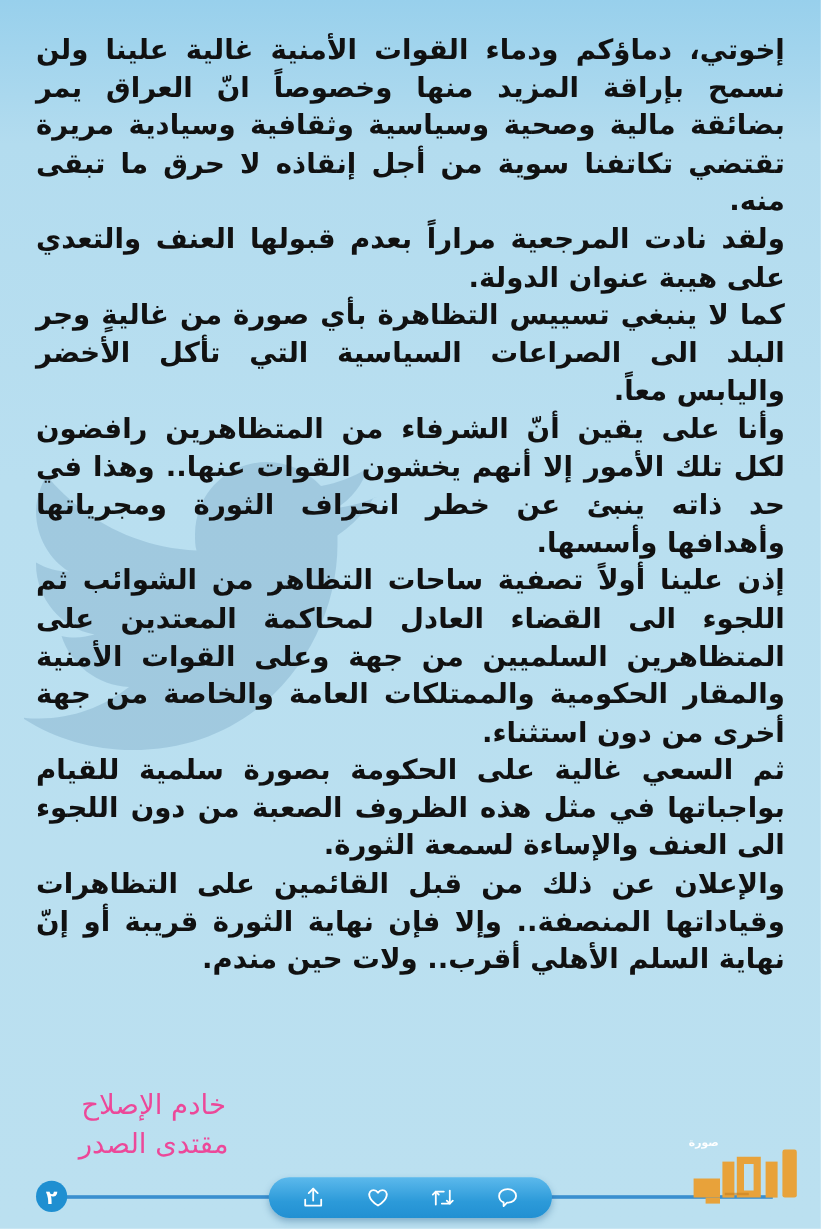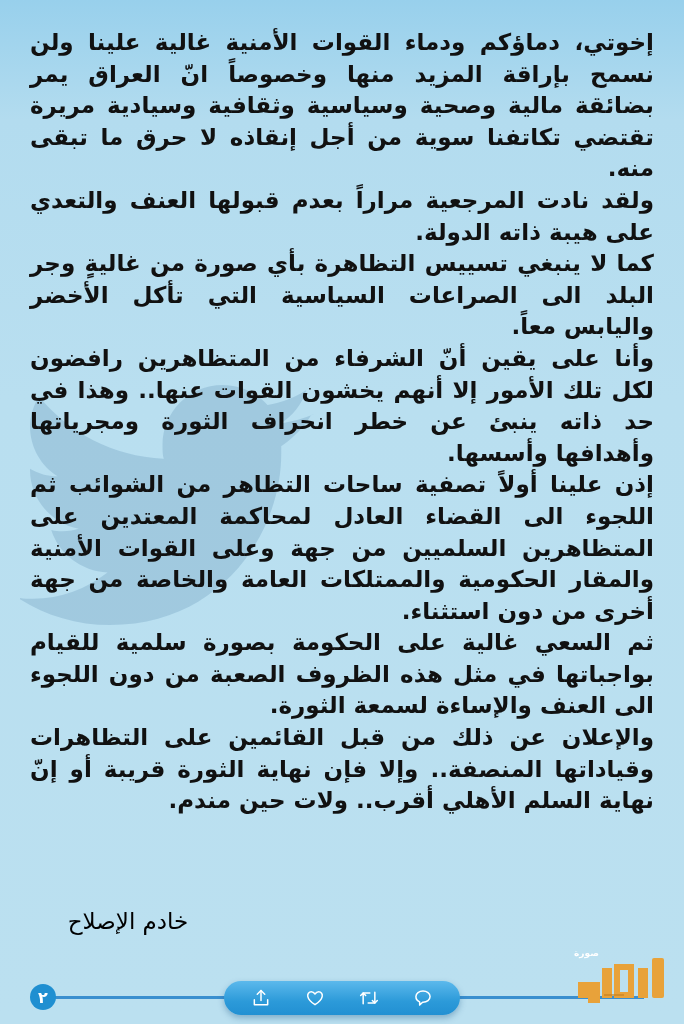--- a/index.html
+++ b/index.html
@@ -39,21 +39,21 @@
     .post p {
       margin: 0;
     }
     .signature {
       position: absolute;
       left: 48px;
       top: 905px;
       width: 160px;
       direction: rtl;
       text-align: center;
-      color: #000000;
+      color: #ec4899;
       font-size: 23px;
       line-height: 33px;
     }
     .timeline {
       position: absolute;
       left: 50px;
       right: 40px;
       top: 996px;
       height: 3px;
       background: #3a8fcf;
@@ -126,30 +126,31 @@
   </style>
 </head>
 <body>
 
 <svg class="bird-watermark" viewBox="0 0 24 20">
   <path fill="#4a7fa8" d="M23.6 2.3c-.9.4-1.8.6-2.8.8 1-.6 1.8-1.6 2.1-2.7-.9.6-2 1-3.1 1.2C18.9.6 17.6 0 16.2 0c-2.7 0-4.8 2.2-4.8 4.8 0 .4 0 .8.1 1.1C7.4 5.7 3.9 3.8 1.5.9c-.4.7-.7 1.6-.7 2.4 0 1.7.9 3.2 2.2 4-.8 0-1.5-.2-2.2-.6v.1c0 2.3 1.7 4.3 3.9 4.7-.4.1-.8.2-1.3.2-.3 0-.6 0-.9-.1.6 1.9 2.4 3.3 4.5 3.4-1.7 1.3-3.7 2.1-6 2.1-.4 0-.8 0-1.2-.1 2.1 1.4 4.7 2.2 7.4 2.2 8.9 0 13.7-7.4 13.7-13.7v-.6c1-.7 1.8-1.5 2.4-2.5z"></path>
 </svg>
 
 <div class="post">
   <p>إخوتي، دماؤكم ودماء القوات الأمنية غالية علينا ولن نسمح بإراقة المزيد منها وخصوصاً انّ العراق يمر بضائقة مالية وصحية وسياسية وثقافية وسيادية مريرة تقتضي تكاتفنا سوية من أجل إنقاذه لا حرق ما تبقى منه.</p>
-  <p>ولقد نادت المرجعية مراراً بعدم قبولها العنف والتعدي على هيبة ذاته الدولة.</p>
+  <p>ولقد نادت المرجعية مراراً بعدم قبولها العنف والتعدي على هيبة عنوان الدولة.</p>
   <p>كما لا ينبغي تسييس التظاهرة بأي صورة من غاليةٍ وجر البلد الى الصراعات السياسية التي تأكل الأخضر واليابس معاً.</p>
   <p>وأنا على يقين أنّ الشرفاء من المتظاهرين رافضون لكل تلك الأمور إلا أنهم يخشون القوات عنها.. وهذا في حد ذاته ينبئ عن خطر انحراف الثورة ومجرياتها وأهدافها وأسسها.</p>
   <p>إذن علينا أولاً تصفية ساحات التظاهر من الشوائب ثم اللجوء الى القضاء العادل لمحاكمة المعتدين على المتظاهرين السلميين من جهة وعلى القوات الأمنية والمقار الحكومية والممتلكات العامة والخاصة من جهة أخرى من دون استثناء.</p>
   <p>ثم السعي غالية على الحكومة بصورة سلمية للقيام بواجباتها في مثل هذه الظروف الصعبة من دون اللجوء الى العنف والإساءة لسمعة الثورة.</p>
   <p>والإعلان عن ذلك من قبل القائمين على التظاهرات وقياداتها المنصفة.. وإلا فإن نهاية الثورة قريبة أو إنّ نهاية السلم الأهلي أقرب.. ولات حين مندم.</p>
 </div>
 
 <div class="signature">
   <div>خادم الإصلاح</div>
+  <div>مقتدى الصدر</div>
 </div>
 
 <div class="timeline"></div>
 
 <div class="page-badge">٢</div>
 
 <div class="action-bar">
   <div class="action-btn">
     <svg viewBox="0 0 24 24" fill="none" stroke="#ffffff" stroke-width="1.8" stroke-linecap="round" stroke-linejoin="round">
       <path d="M12 15V3"></path>

